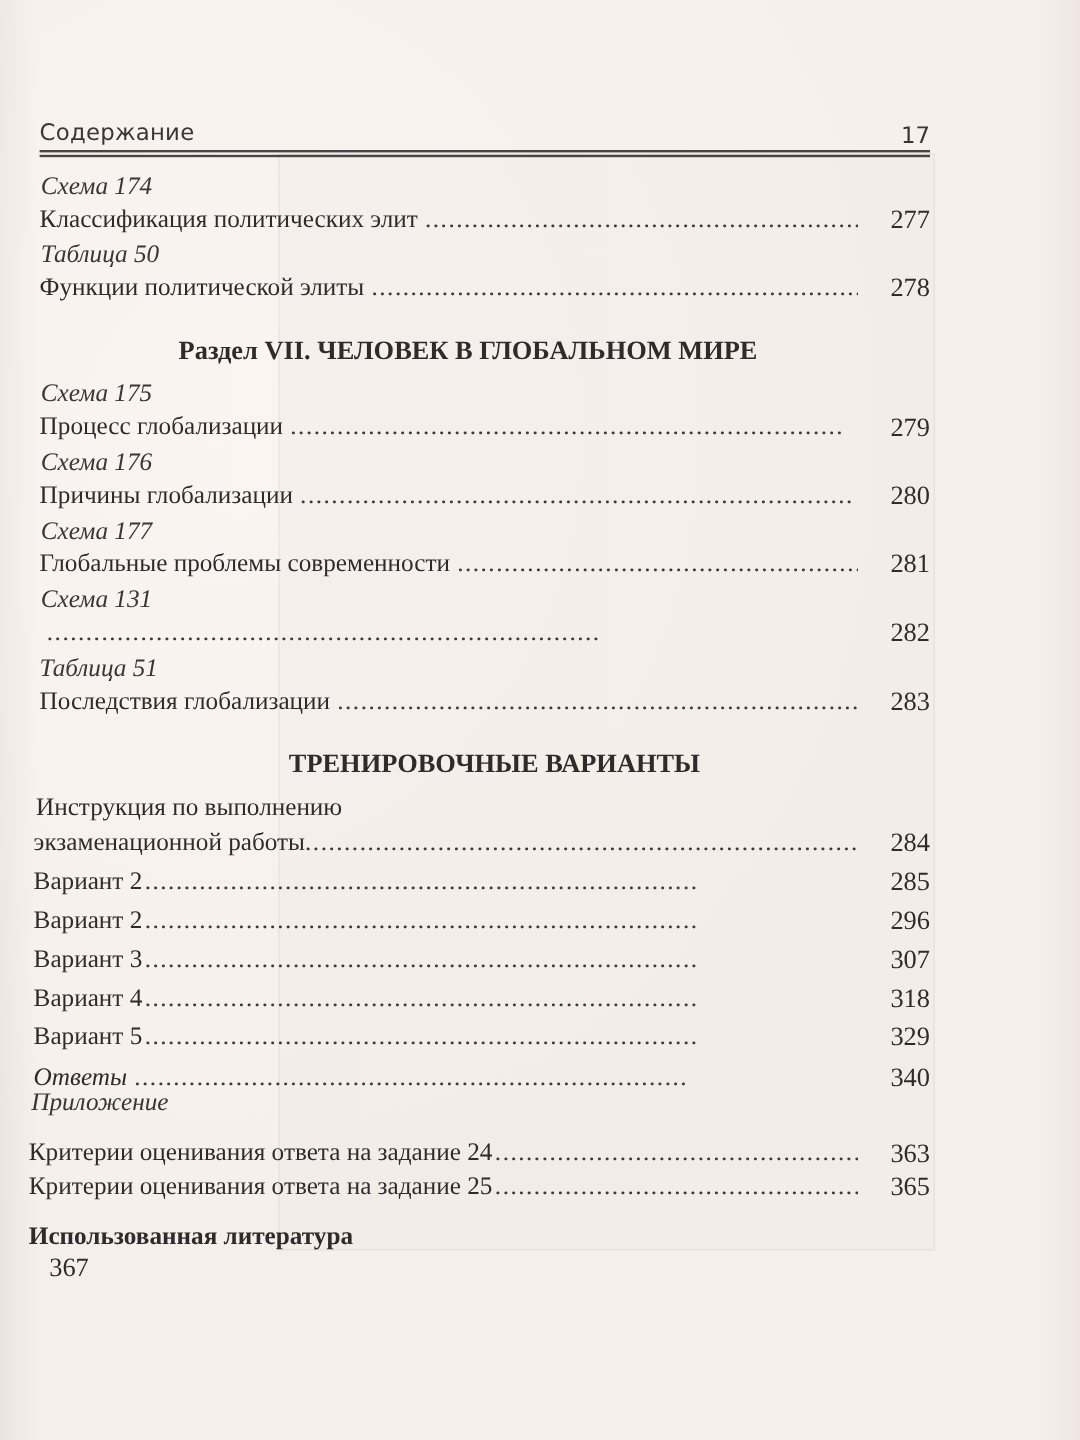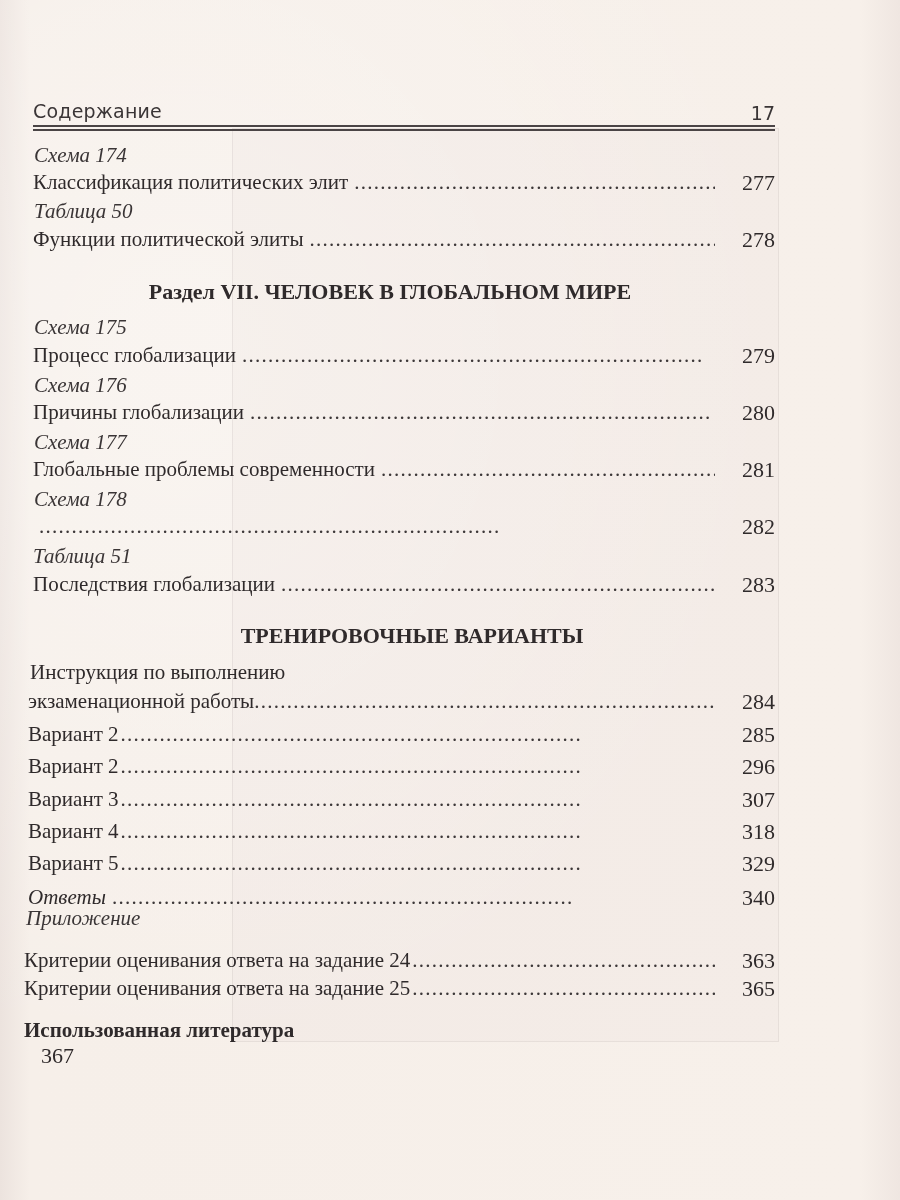--- a/index.html
+++ b/index.html
@@ -164,21 +164,21 @@
       <span class="num">280</span>
     </div>
 
     <div class="label" style="left:34px; top:430px;">Схема 177</div>
     <div class="entry" style="left:33px; top:457px; width:742px;">
       <span class="text">Глобальные проблемы современности</span>
       <span class="dots"></span>
       <span class="num">281</span>
     </div>
 
-    <div class="label" style="left:34px; top:487px;">Схема 178</div>
+    <div class="label" style="left:34px; top:487px;">Схема 131</div>
     <div class="entry" style="left:33px; top:514px; width:742px;">
       <span class="dots"></span>
       <span class="num">282</span>
     </div>
 
     <div class="label" style="left:33px; top:544px;">Таблица 51</div>
     <div class="entry" style="left:33px; top:572px; width:742px;">
       <span class="text">Последствия глобализации</span>
       <span class="dots"></span>
       <span class="num">283</span>

